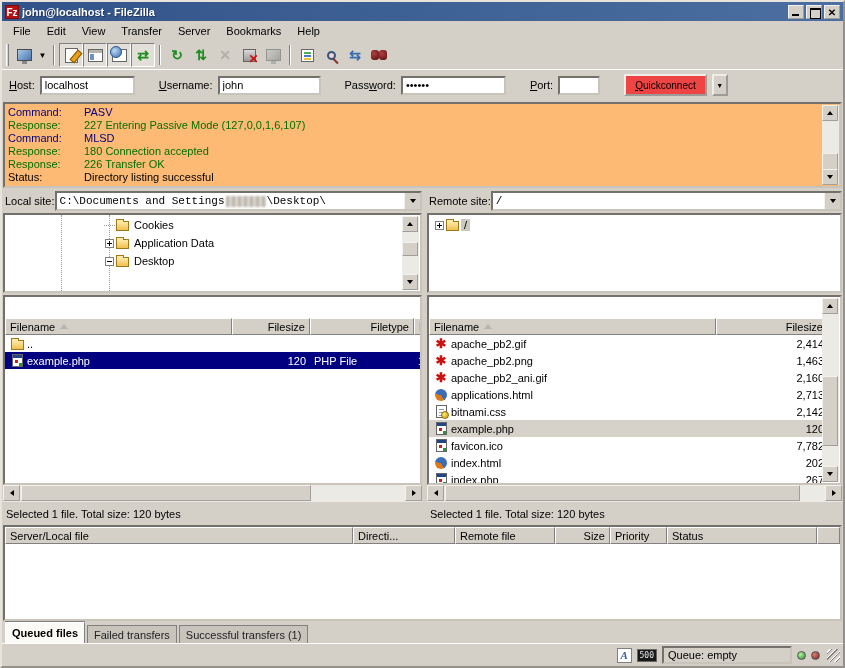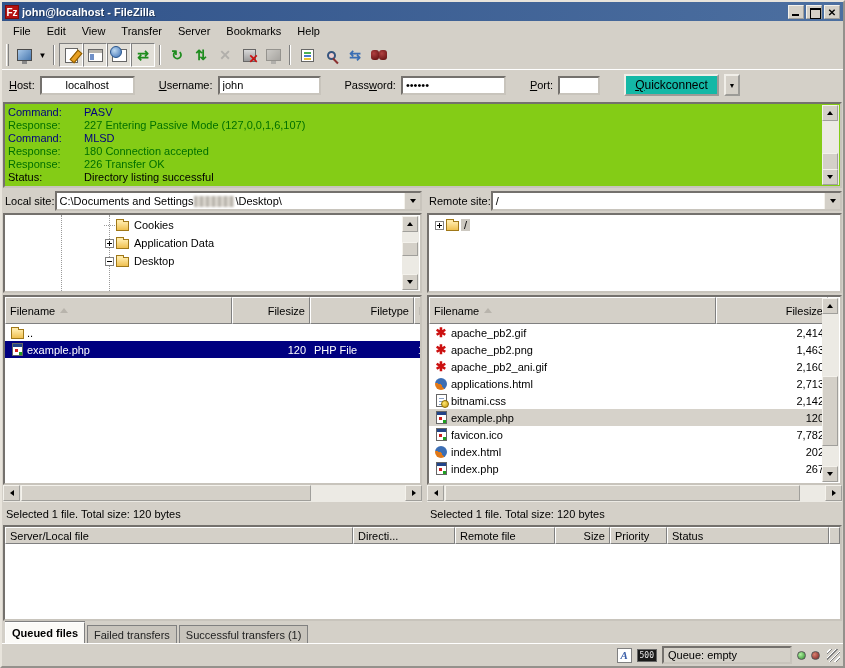--- a/index.html
+++ b/index.html
@@ -69,26 +69,26 @@
   .ti-server-x { width:13px; height:13px; background:linear-gradient(#D8D8D8,#9A9A9A); border:1px solid #666; position:relative; }
   .ti-server-x::after { content:"✕"; position:absolute; right:-4px; bottom:-4px; color:#CC1010;
     font-size:12px; font-weight:bold; line-height:1; }
 
   
   .quickbar { height:31px; flex:none; display:flex; align-items:center; gap:5px; padding:0 7px;
     border-top:1px solid #fff; }
   .qgap { width:14px; }
   .qfield { height:19px; background:#fff; border:2px inset #C8C4BC; padding:1px 3px;
     font-family:"Liberation Sans",sans-serif; font-size:11px; }
-  .qc-btn { height:22px; border:2px outset #F0EEE8; background:#14b8a6; padding:0 9px;
-    font-family:"Liberation Sans",sans-serif; font-size:12px; }
+  .qc-btn { height:22px; border:2px outset #F0EEE8; background:#ef4444; padding:0 9px;
+    font-family:"Liberation Sans",sans-serif; font-size:10px; }
   .qc-drop { width:16px; height:22px; border:2px outset #F0EEE8; background:#D4D0C8; font-size:7px; padding:0; }
 
   
-  .log { flex:none; height:86px; margin:2px 1px 0; background:#84cc16;
+  .log { flex:none; height:86px; margin:2px 1px 0; background:#fdba74;
     border:2px inset #C8C4BC; position:relative; padding:2px 20px 0 3px; overflow:hidden; }
   .log-line { display:flex; height:13px; line-height:13px; white-space:nowrap; }
   .log-label { width:76px; flex:none; }
   .t-command { color:#000080; } .t-response { color:#007000; } .t-status { color:#000; }
 
   
   .sb-v { position:absolute; top:1px; right:1px; bottom:1px; width:17px; background:#ECEAE4; }
   .sb-h { height:17px; background:#ECEAE4; display:flex; position:relative; }
   .sb-btn { width:17px; height:16px; background:#D4D0C8; border:1px outset #F4F2EC;
     display:flex; align-items:center; justify-content:center; flex:none; }
@@ -104,42 +104,42 @@
   
   .panes { flex:none; display:flex; margin:2px 1px 0; }
   .pane { display:flex; flex-direction:column; }
   .pane.local  { width:419px; }
   .pane.remote { width:417px; }
   .splitter { width:5px; flex:none; }
 
   .sitebar { height:22px; display:flex; align-items:center; flex:none; }
   .site-label { flex:none; padding-left:2px; }
   .combo { flex:1; height:20px; background:#fff; border:2px inset #C8C4BC; position:relative;
-    display:flex; align-items:center; padding:0 20px 0 3px; white-space:nowrap; overflow:hidden; }
+    display:flex; align-items:center; padding:0 20px 0 3px; white-space:nowrap; overflow:hidden;font-family:Liberation Mono, monospace; }
   .combo-btn { position:absolute; right:-1px; top:-1px; width:17px; height:18px; background:#D4D0C8;
     border:1px outset #F4F2EC; display:flex; align-items:center; justify-content:center; }
   .redacted { display:inline-block; width:40px; height:11px; margin:0 1px;
     background:repeating-linear-gradient(90deg,#B8B4AC 0 3px,#DCD8D0 3px 6px); filter:blur(1px); }
 
   .tree { height:80px; margin-top:1px; background:#fff; border:2px inset #C8C4BC;
     position:relative; overflow:hidden; padding-top:1px; flex:none; }
   .tree-guide { position:absolute; top:0; bottom:0; width:0; border-left:1px dotted #9A9A9A; }
   .tree-row { height:18px; display:flex; align-items:center; position:relative; }
   .tree-slot { width:13px; flex:none; display:flex; align-items:center; justify-content:center; }
   .stub { width:11px; height:0; border-top:1px dotted #9A9A9A; }
   .expander { width:9px; height:9px; background:#fff; border:1px solid #808080; position:relative; flex:none; }
   .expander::before { content:""; position:absolute; left:1px; right:1px; top:3px; height:1px; background:#000; }
   .expander.plus::after { content:""; position:absolute; top:1px; bottom:1px; left:3px; width:1px; background:#000; }
   .tree-label { padding:0 3px; }
   .tree-label.selected { background:#CCC8C0; }
 
   
   .list { margin-top:2px; height:190px; background:#fff; border:2px inset #C8C4BC;
     position:relative; overflow:hidden; flex:none; }
-  .list-header { display:flex; height:27px; }
+  .list-header { display:flex; height:17px;margin-top:21px; }
   .hcell { background:#D4D0C8; border:1px solid; border-color:#fff #808080 #808080 #fff;
     padding:0 4px; display:flex; align-items:center; gap:5px; overflow:hidden; white-space:nowrap; flex:none; }
   .hcell.right { justify-content:flex-end; }
   .sort-asc { width:0; height:0; border-left:4px solid transparent; border-right:4px solid transparent;
     border-bottom:5px solid #B8B4AC; }
   .lrow { display:flex; height:17px; align-items:center; white-space:nowrap; }
   .lcell { padding:0 4px; overflow:hidden; flex:none; display:flex; align-items:center; }
   .lcell.right { justify-content:flex-end; }
   .lrow.sel-active { background:#000080; color:#fff; }
   .lrow.sel-inactive { background:#D6D2CA; }
@@ -263,21 +263,21 @@
       <div class="tbtn">
         <span class="ti ti-glyph c-blue">⇆</span>
       </div>
       <div class="tbtn">
         <span class="ti ti-binoculars"></span>
       </div>
     </div>
 
   <div class="quickbar" id="quickbar">
       <span class="qlabel"><u>H</u>ost:</span>
-      <input class="qfield" type="text" value="localhost" style="width: 95px; text-align: center;">
+      <input class="qfield" type="text" value="localhost" style="width: 95px;">
       <span class="qgap"></span>
       <span class="qlabel"><u>U</u>sername:</span>
       <input class="qfield" type="text" value="john" style="width: 103px;">
       <span class="qgap"></span>
       <span class="qlabel">Pass<u>w</u>ord:</span>
       <input class="qfield" type="text" value="••••••" style="width: 105px;">
       <span class="qgap"></span>
       <span class="qlabel"><u>P</u>ort:</span>
       <input class="qfield" type="text" style="width: 42px;">
       <span class="qgap"></span>
@@ -561,21 +561,21 @@
         </div>
         <div class="hcell" style="width: 100px;">
           <span>Remote file</span>
         </div>
         <div class="hcell right" style="width: 55px;">
           <span>Size</span>
         </div>
         <div class="hcell" style="width: 57px;">
           <span>Priority</span>
         </div>
-        <div class="hcell" style="width: 162px;">
+        <div class="hcell" style="width: 150px;">
           <span>Status</span>
         </div>
         <div class="hcell" style="flex: 1 1 0%;">
           <span></span>
         </div>
       </div>
   </div>
 
   <div class="tabs" id="queue-tabs">
       <div class="tab active">Queued files</div>

